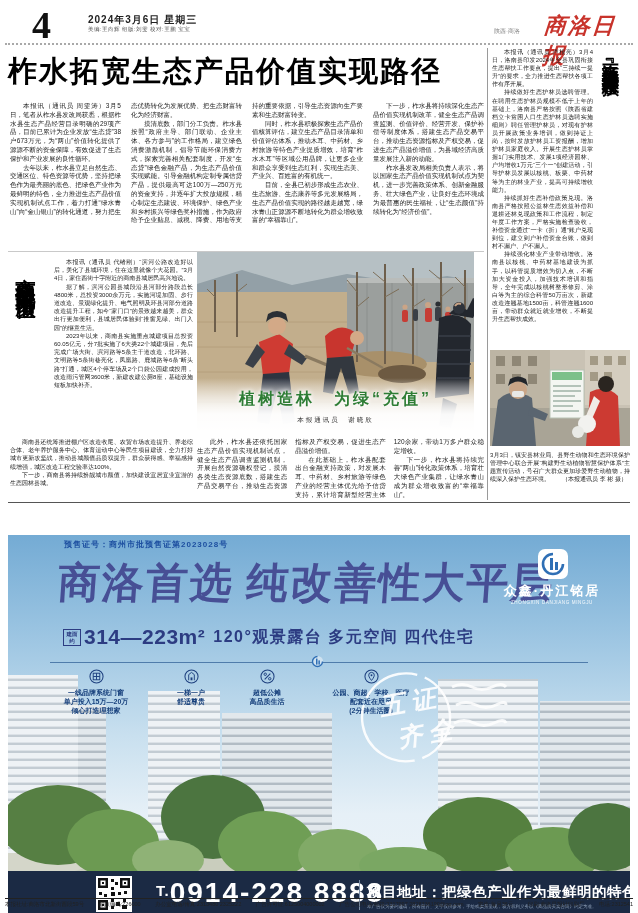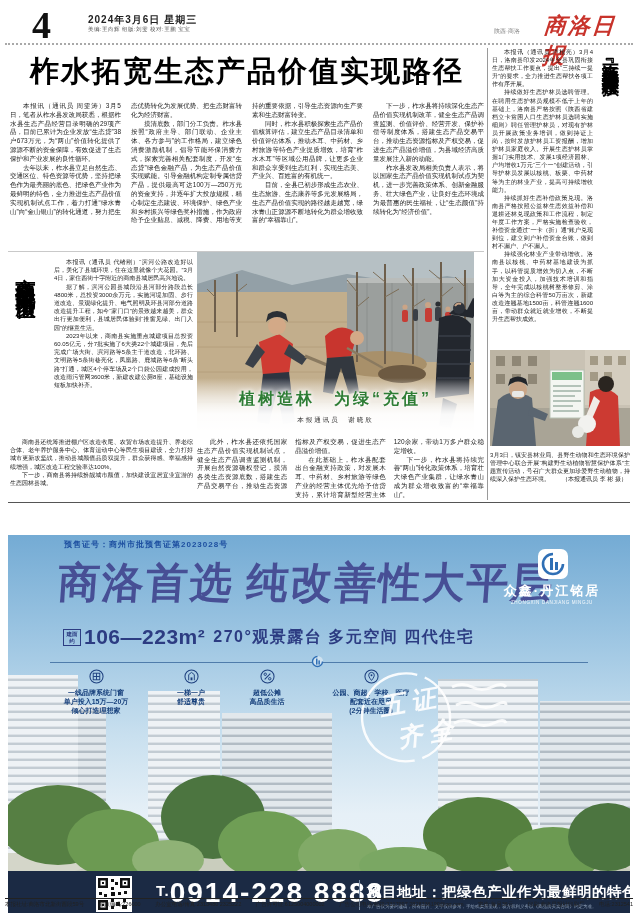--- a/index.html
+++ b/index.html
@@ -10,21 +10,21 @@
   .pageno{left:32px;top:3px;font-family:"Liberation Serif",serif;font-size:38px;font-weight:bold;color:#111;}
   .dateline{left:88px;top:13px;font-size:10px;font-weight:bold;color:#222;letter-spacing:1px;}
   .staffline{left:88px;top:26px;font-size:5.5px;color:#555;letter-spacing:.5px;}
   .section-title{left:240px;top:8px;width:160px;text-align:center;font-size:25px;font-weight:bold;
                  color:#8f8f8f;letter-spacing:10px;}
   .region{left:494px;top:27px;font-size:6px;color:#888;}
   .paper-logo{left:543px;top:11px;font-size:22px;font-weight:bold;font-style:italic;
               font-family:"Liberation Serif",serif;letter-spacing:2px;transform:skewX(-4deg);}
   .head-rule{left:5px;right:5px;top:43px;border-top:2px dotted #a9a9a9;height:0;}
   
-  .main-headline{left:8px;top:52px;width:478px;text-align:center;font-size:29px;font-weight:bold;
+  .main-headline{left:8px;top:52px;width:478px;text-align:left;font-size:29px;font-weight:bold;
                  letter-spacing:2px;color:#000;}
   .news{font-size:6.5px;line-height:8.8px;text-align:justify;color:#1c1c1c;}
   .news p{margin:0;text-indent:2em;}
   .main-cols{left:10px;top:102px;width:474px;height:148px;column-count:4;column-gap:10px;overflow:hidden;}
   .rule-h{border-top:1px solid #c9c9c9;height:0;}
   .rule-dark{border-top:1px solid #555;height:0;}
   .vrule{border-left:1px solid #9a9a9a;width:0;}
   
   .left-title{left:13px;top:262px;height:196px;writing-mode:vertical-rl;text-orientation:upright;
               font-size:20px;font-weight:bold;letter-spacing:3px;color:#000;}
@@ -261,22 +261,22 @@
         <rect x="12" y="9" width="3" height="12" fill="#2f6fb5"></rect>
           <rect x="17" y="13" width="3" height="8" fill="#2f6fb5"></rect>
       </svg>
       <div style="height:31px;"></div>
       <div class="ad-brand-name">众鑫·丹江铭居</div>
       <div class="ad-brand-en">ZHONGXIN DANJIANG MINGJU</div>
     </div>
 
     <div class="abs ad-area-row">
       <span class="ad-area-tag">建面约</span>
-      <span class="ad-area-val">106—223m²</span>
-      <span class="ad-subline">270°观景露台 多元空间 四代住宅</span>
+      <span class="ad-area-val">314—223m²</span>
+      <span class="ad-subline">120°观景露台 多元空间 四代住宅</span>
     </div>
 
     <div class="abs ad-divider"></div>
     <svg class="abs ad-divider-glyph" width="13" height="13" viewBox="0 0 13 13">
       <circle cx="6.5" cy="6.5" r="5.6" fill="#cfe2f0"></circle>
         <path d="M6.5 1.5 a5 5 0 1 0 5 5" fill="none" stroke="#2f6fb5" stroke-width="1.4"></path>
       <rect x="5" y="3.6" width="1.5" height="6" fill="#2f6fb5"></rect>
         <rect x="7.4" y="5.4" width="1.5" height="4.2" fill="#2f6fb5"></rect>
     </svg>
 

